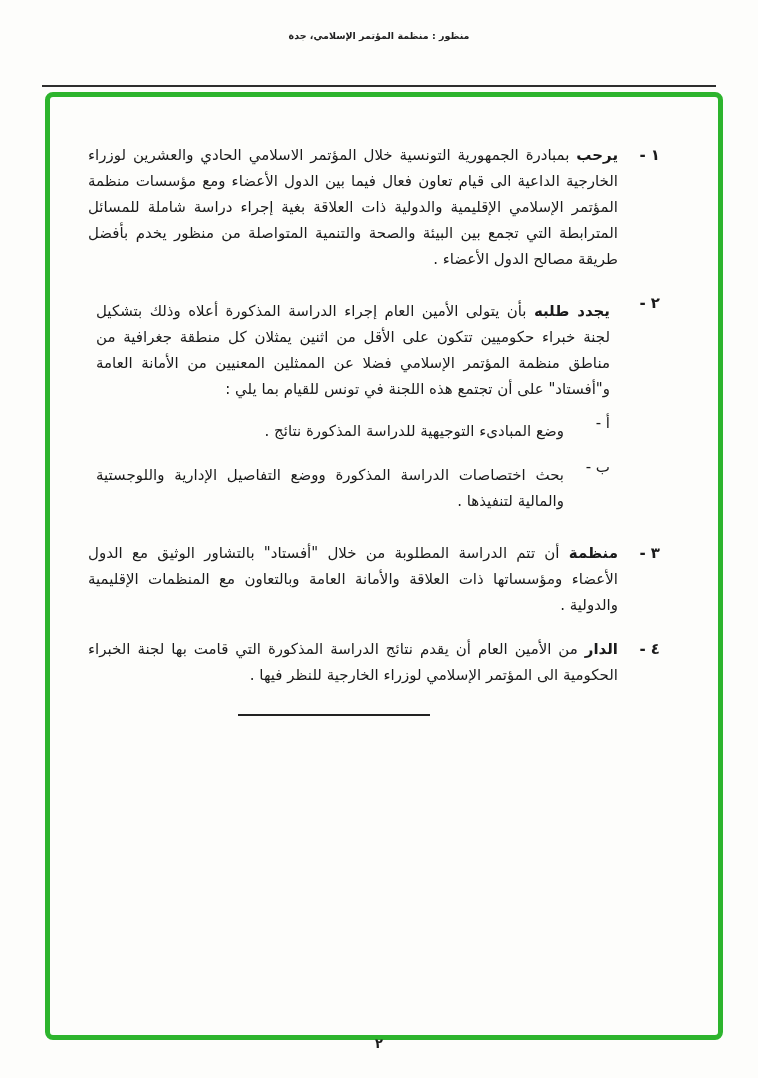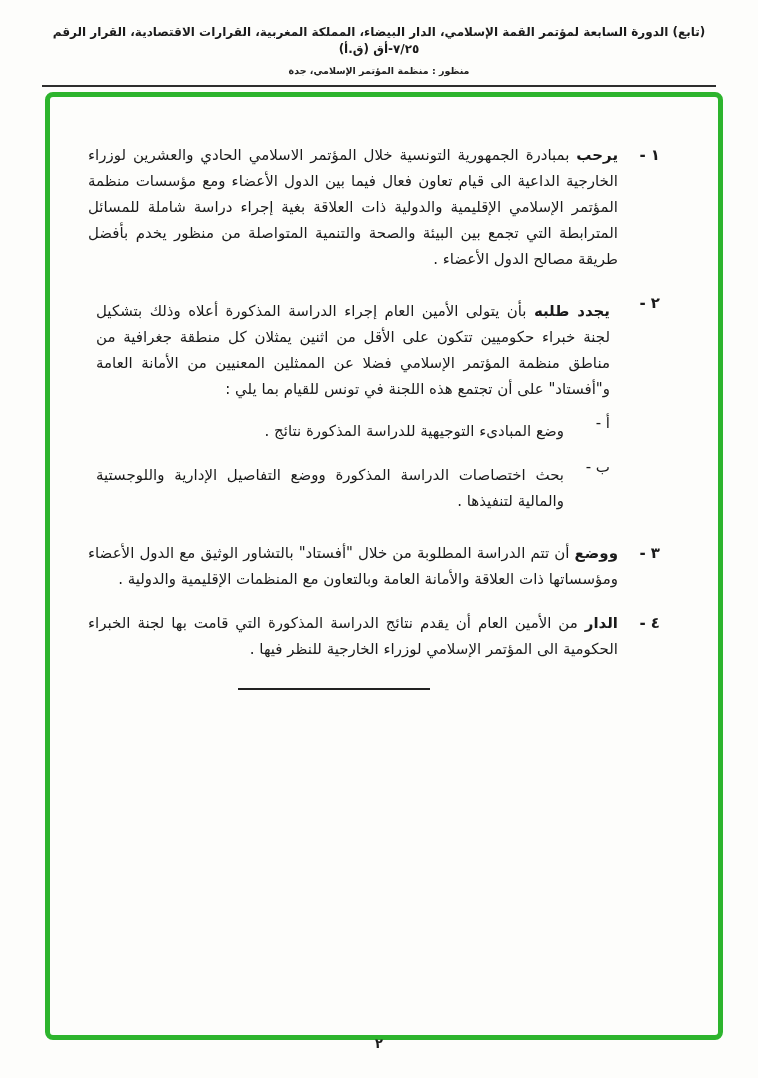--- a/index.html
+++ b/index.html
@@ -95,21 +95,20 @@
     top: 1036px;
     text-align: center;
     font-size: 13px;
     font-weight: bold;
   }
 </style>
 </head>
 <body>
 
 <div class="header">
-  <div class="header-title">(تابع) الدورة السابعة لمؤتمر القمة الإسلامي، الدار البيضاء، المملكة المغربية، القرارات الاقتصادية، القرار الرقم ٧/٢٥-أق (ق.أ)</div>
   <div class="header-source">منظور :  منظمة المؤتمر الإسلامي، جدة</div>
 </div>
 <hr class="header-rule">
 
 <div class="highlight-box"></div>
 
 <div class="content">
 
   <div class="item">
     <span class="item-number">١ -</span>
@@ -128,21 +127,21 @@
         <div class="sub-item">
           <span class="sub-marker">ب -</span>
           <p class="sub-body">بحث اختصاصات الدراسة المذكورة ووضع التفاصيل الإدارية واللوجستية والمالية لتنفيذها .</p>
         </div>
       </div>
     </div>
   </div>
 
   <div class="item">
     <span class="item-number">٣ -</span>
-    <p class="item-body"><strong class="lead">ووضع</strong> <span>أن تتم الدراسة المطلوبة من خلال "أفستاد" بالتشاور الوثيق مع الدول الأعضاء ومؤسساتها ذات العلاقة والأمانة العامة وبالتعاون مع المنظمات الإقليمية والدولية .</span></p>
+    <p class="item-body"><strong class="lead">منظمة</strong> <span>أن تتم الدراسة المطلوبة من خلال "أفستاد" بالتشاور الوثيق مع الدول الأعضاء ومؤسساتها ذات العلاقة والأمانة العامة وبالتعاون مع المنظمات الإقليمية والدولية .</span></p>
   </div>
 
   <div class="item">
     <span class="item-number">٤ -</span>
     <p class="item-body"><strong class="lead">الدار</strong> <span>من الأمين العام أن يقدم نتائج الدراسة المذكورة التي قامت بها لجنة الخبراء الحكومية الى المؤتمر الإسلامي لوزراء الخارجية للنظر فيها .</span></p>
   </div>
 
   <hr class="end-rule">
 </div>
 

